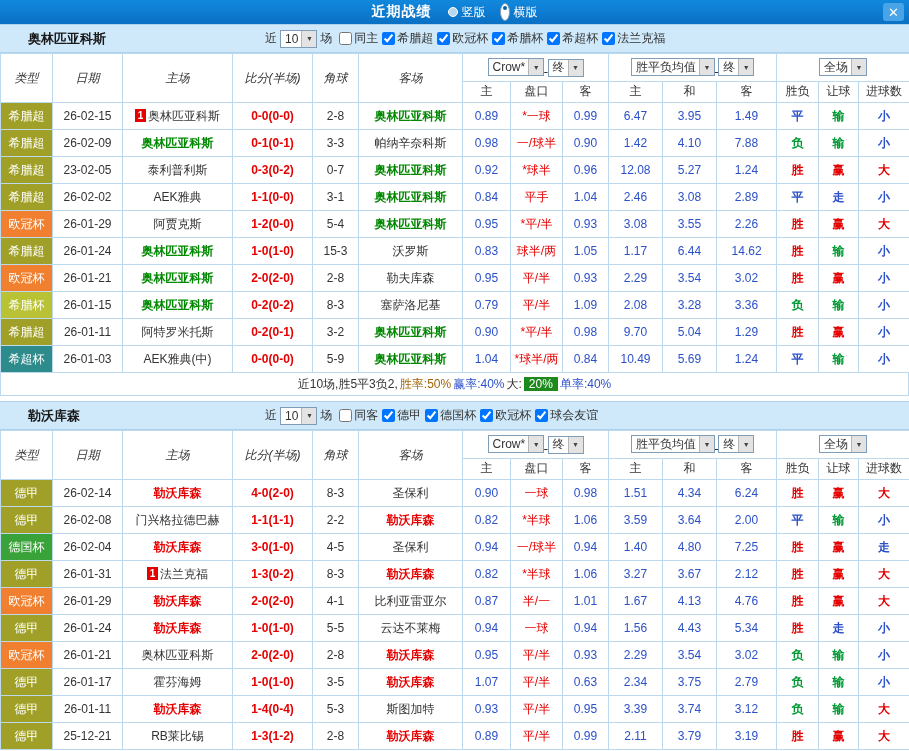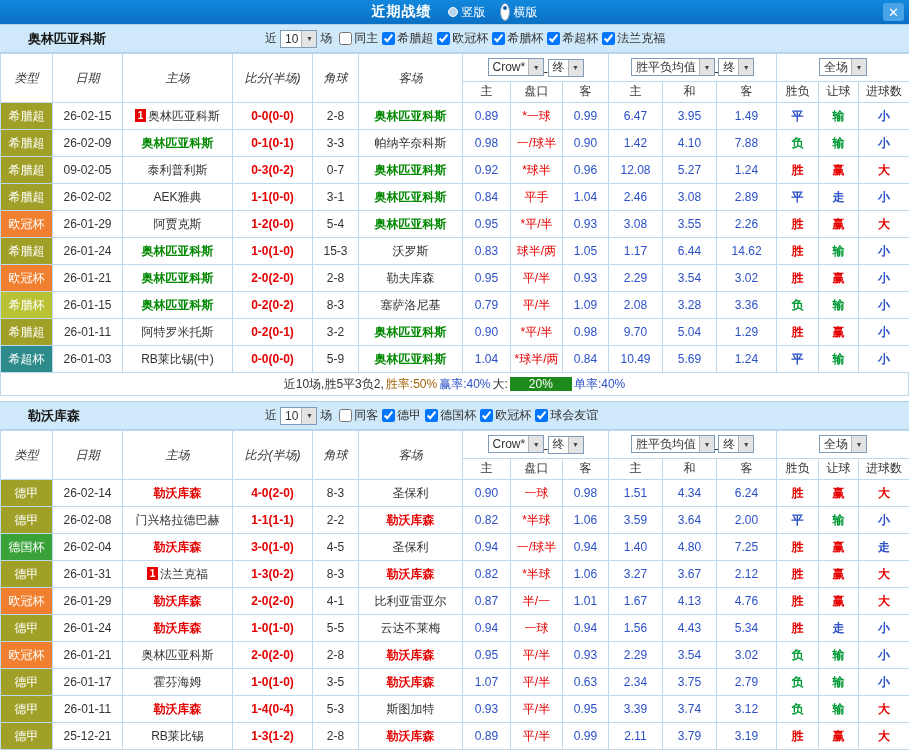--- a/index.html
+++ b/index.html
@@ -43,21 +43,21 @@
   .odds{color:#2b50c8;}
   .hcap{color:#e60000;}
   .res{font-weight:bold;}
   .team{cursor:pointer;}
   .card{display:inline-block;background:#e60000;color:#fff;width:11px;height:13px;line-height:13px;
         font-size:10px;font-weight:bold;margin-right:2px;vertical-align:1px;}
   
   .summary{height:22px;border:1px solid #bcd9ee;border-top:none;display:flex;align-items:center;
            justify-content:center;}
   .summary span{margin:0 1px;}
-  .badge{background:#1e8a1e;color:#fff;padding:0 19px;}
+  .badge{background:#1e8a1e;color:#fff;padding:0 5px;}
   .section2{margin-top:5px;}
 </style>
 </head>
 <body>
 
 <div id="app">
   <div class="topbar">
     <span class="title">近期战绩</span>
     <span class="view-opts" id="view-opts">
         <label class="vopt">
@@ -195,21 +195,21 @@
               <td class="odds">0.90</td>
               <td class="odds">1.42</td>
               <td class="odds">4.10</td>
               <td class="odds">7.88</td>
               <td class="res" style="color: rgb(0, 153, 51);">负</td>
               <td class="res" style="color: rgb(0, 153, 51);">输</td>
               <td class="res" style="color: rgb(43, 80, 200);">小</td>
             </tr>
             <tr>
               <td class="type-cell" style="background: rgb(160, 160, 40);">希腊超</td>
-              <td>09-02-05</td>
+              <td>23-02-05</td>
               <td><span class="team">泰利普利斯</span></td>
               <td class="score">0-3(0-2)</td>
               <td>0-7</td>
               <td><span class="team" style="color: rgb(0, 136, 0); font-weight: bold;">奥林匹亚科斯</span></td>
               <td class="odds">0.92</td>
               <td class="hcap">*球半</td>
               <td class="odds">0.96</td>
               <td class="odds">12.08</td>
               <td class="odds">5.27</td>
               <td class="odds">1.24</td>
@@ -315,21 +315,21 @@
               <td class="odds">9.70</td>
               <td class="odds">5.04</td>
               <td class="odds">1.29</td>
               <td class="res" style="color: rgb(230, 0, 0);">胜</td>
               <td class="res" style="color: rgb(230, 0, 0);">赢</td>
               <td class="res" style="color: rgb(43, 80, 200);">小</td>
             </tr>
             <tr>
               <td class="type-cell" style="background: rgb(46, 139, 139);">希超杯</td>
               <td>26-01-03</td>
-              <td><span class="team">RB莱比锡(中)</span></td>
+              <td><span class="team">AEK雅典(中)</span></td>
               <td class="score">0-0(0-0)</td>
               <td>5-9</td>
               <td><span class="team" style="color: rgb(0, 136, 0); font-weight: bold;">奥林匹亚科斯</span></td>
               <td class="odds">1.04</td>
               <td class="hcap">*球半/两</td>
               <td class="odds">0.84</td>
               <td class="odds">10.49</td>
               <td class="odds">5.69</td>
               <td class="odds">1.24</td>
               <td class="res" style="color: rgb(43, 80, 200);">平</td>

